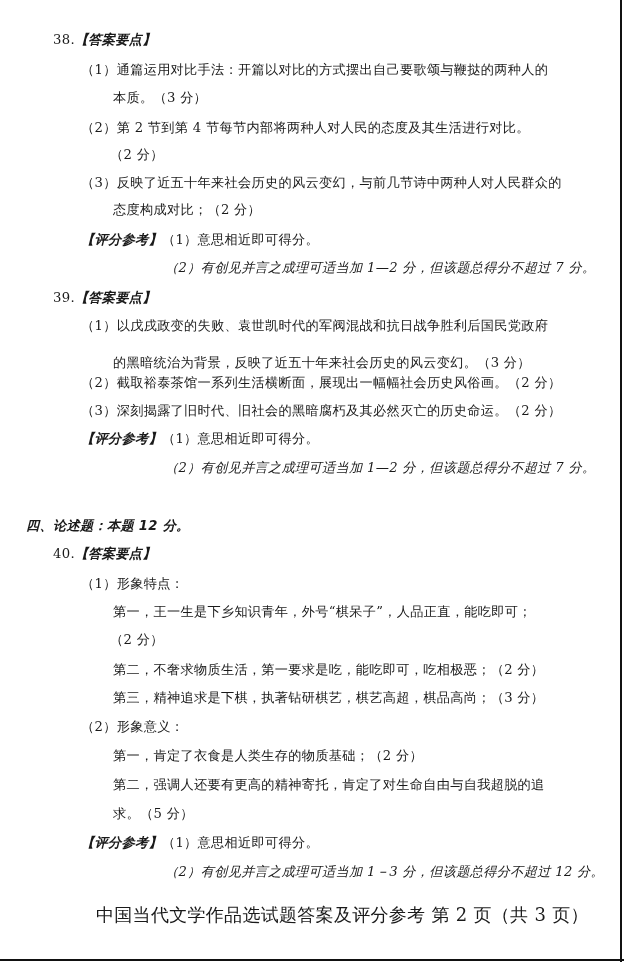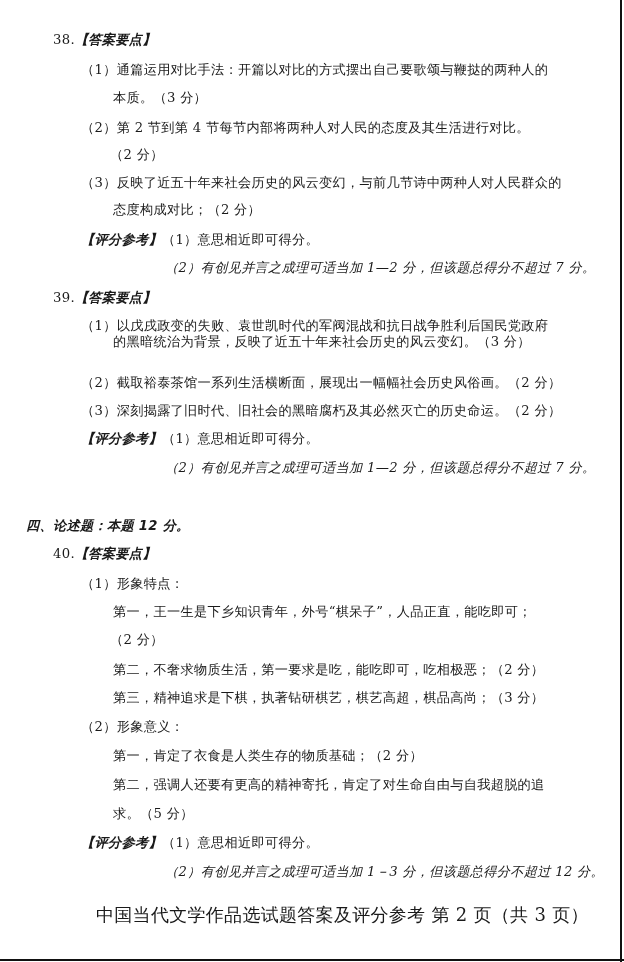--- a/index.html
+++ b/index.html
@@ -45,21 +45,21 @@
   <div class="line sc2" style="top:259px">（2）有创见并言之成理可适当加 1—2 分，但该题总得分不超过 7 分。</div>
 </div>
 
 <div>
   <div class="line q" style="top:289px">
     <span>39.</span><span class="bold">【答案要点】</span>
   </div>
   <div class="line i1" style="top:317px">
     <span>（1）</span><span>以戊戌政变的失败、袁世凯时代的军阀混战和抗日战争胜利后国民党政府</span>
   </div>
-  <div class="line i2" style="top:333px">的黑暗统治为背景，反映了近五十年来社会历史的风云变幻。（3 分）</div>
+  <div class="line i2" style="top:354px">的黑暗统治为背景，反映了近五十年来社会历史的风云变幻。（3 分）</div>
   <div class="line i1" style="top:374px">
     <span>（2）</span><span>截取裕泰茶馆一系列生活横断面，展现出一幅幅社会历史风俗画。（2 分）</span>
   </div>
   <div class="line i1" style="top:402px">
     <span>（3）</span><span>深刻揭露了旧时代、旧社会的黑暗腐朽及其必然灭亡的历史命运。（2 分）</span>
   </div>
   <div class="line sc" style="top:430px">
     <span class="bold">【评分参考】</span><span>（1）意思相近即可得分。</span>
   </div>
   <div class="line sc2" style="top:459px">（2）有创见并言之成理可适当加 1—2 分，但该题总得分不超过 7 分。</div>

